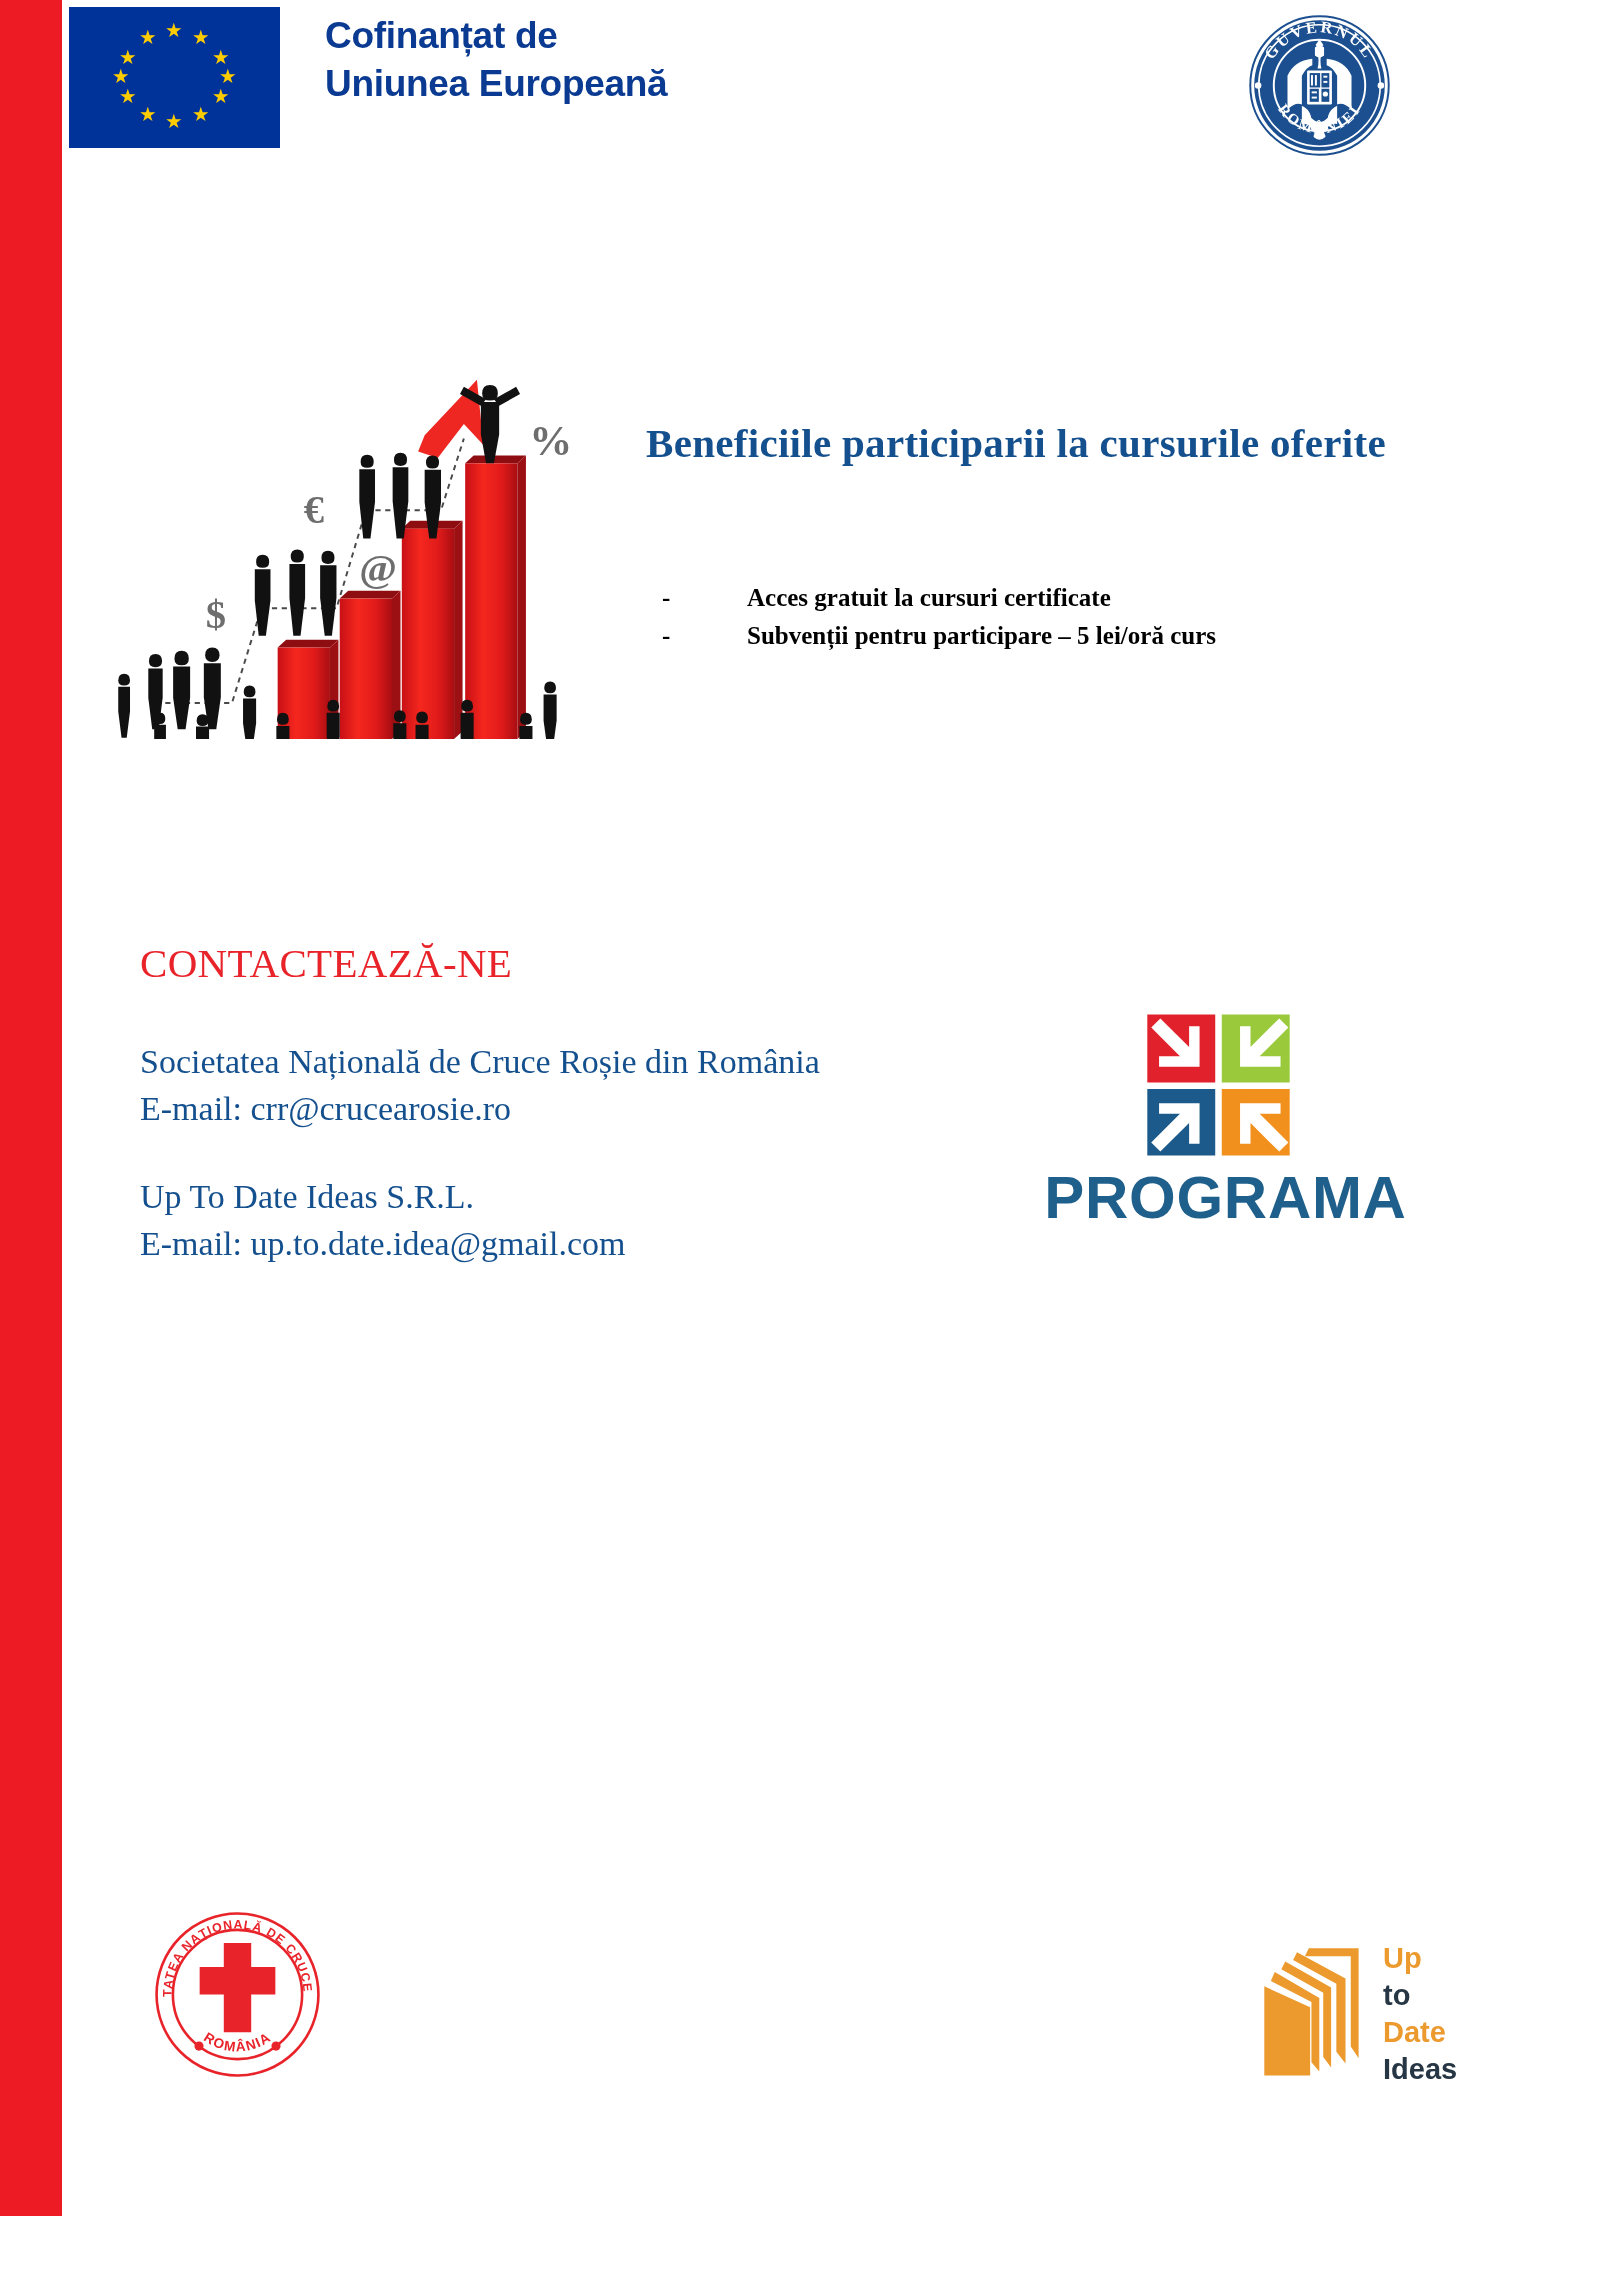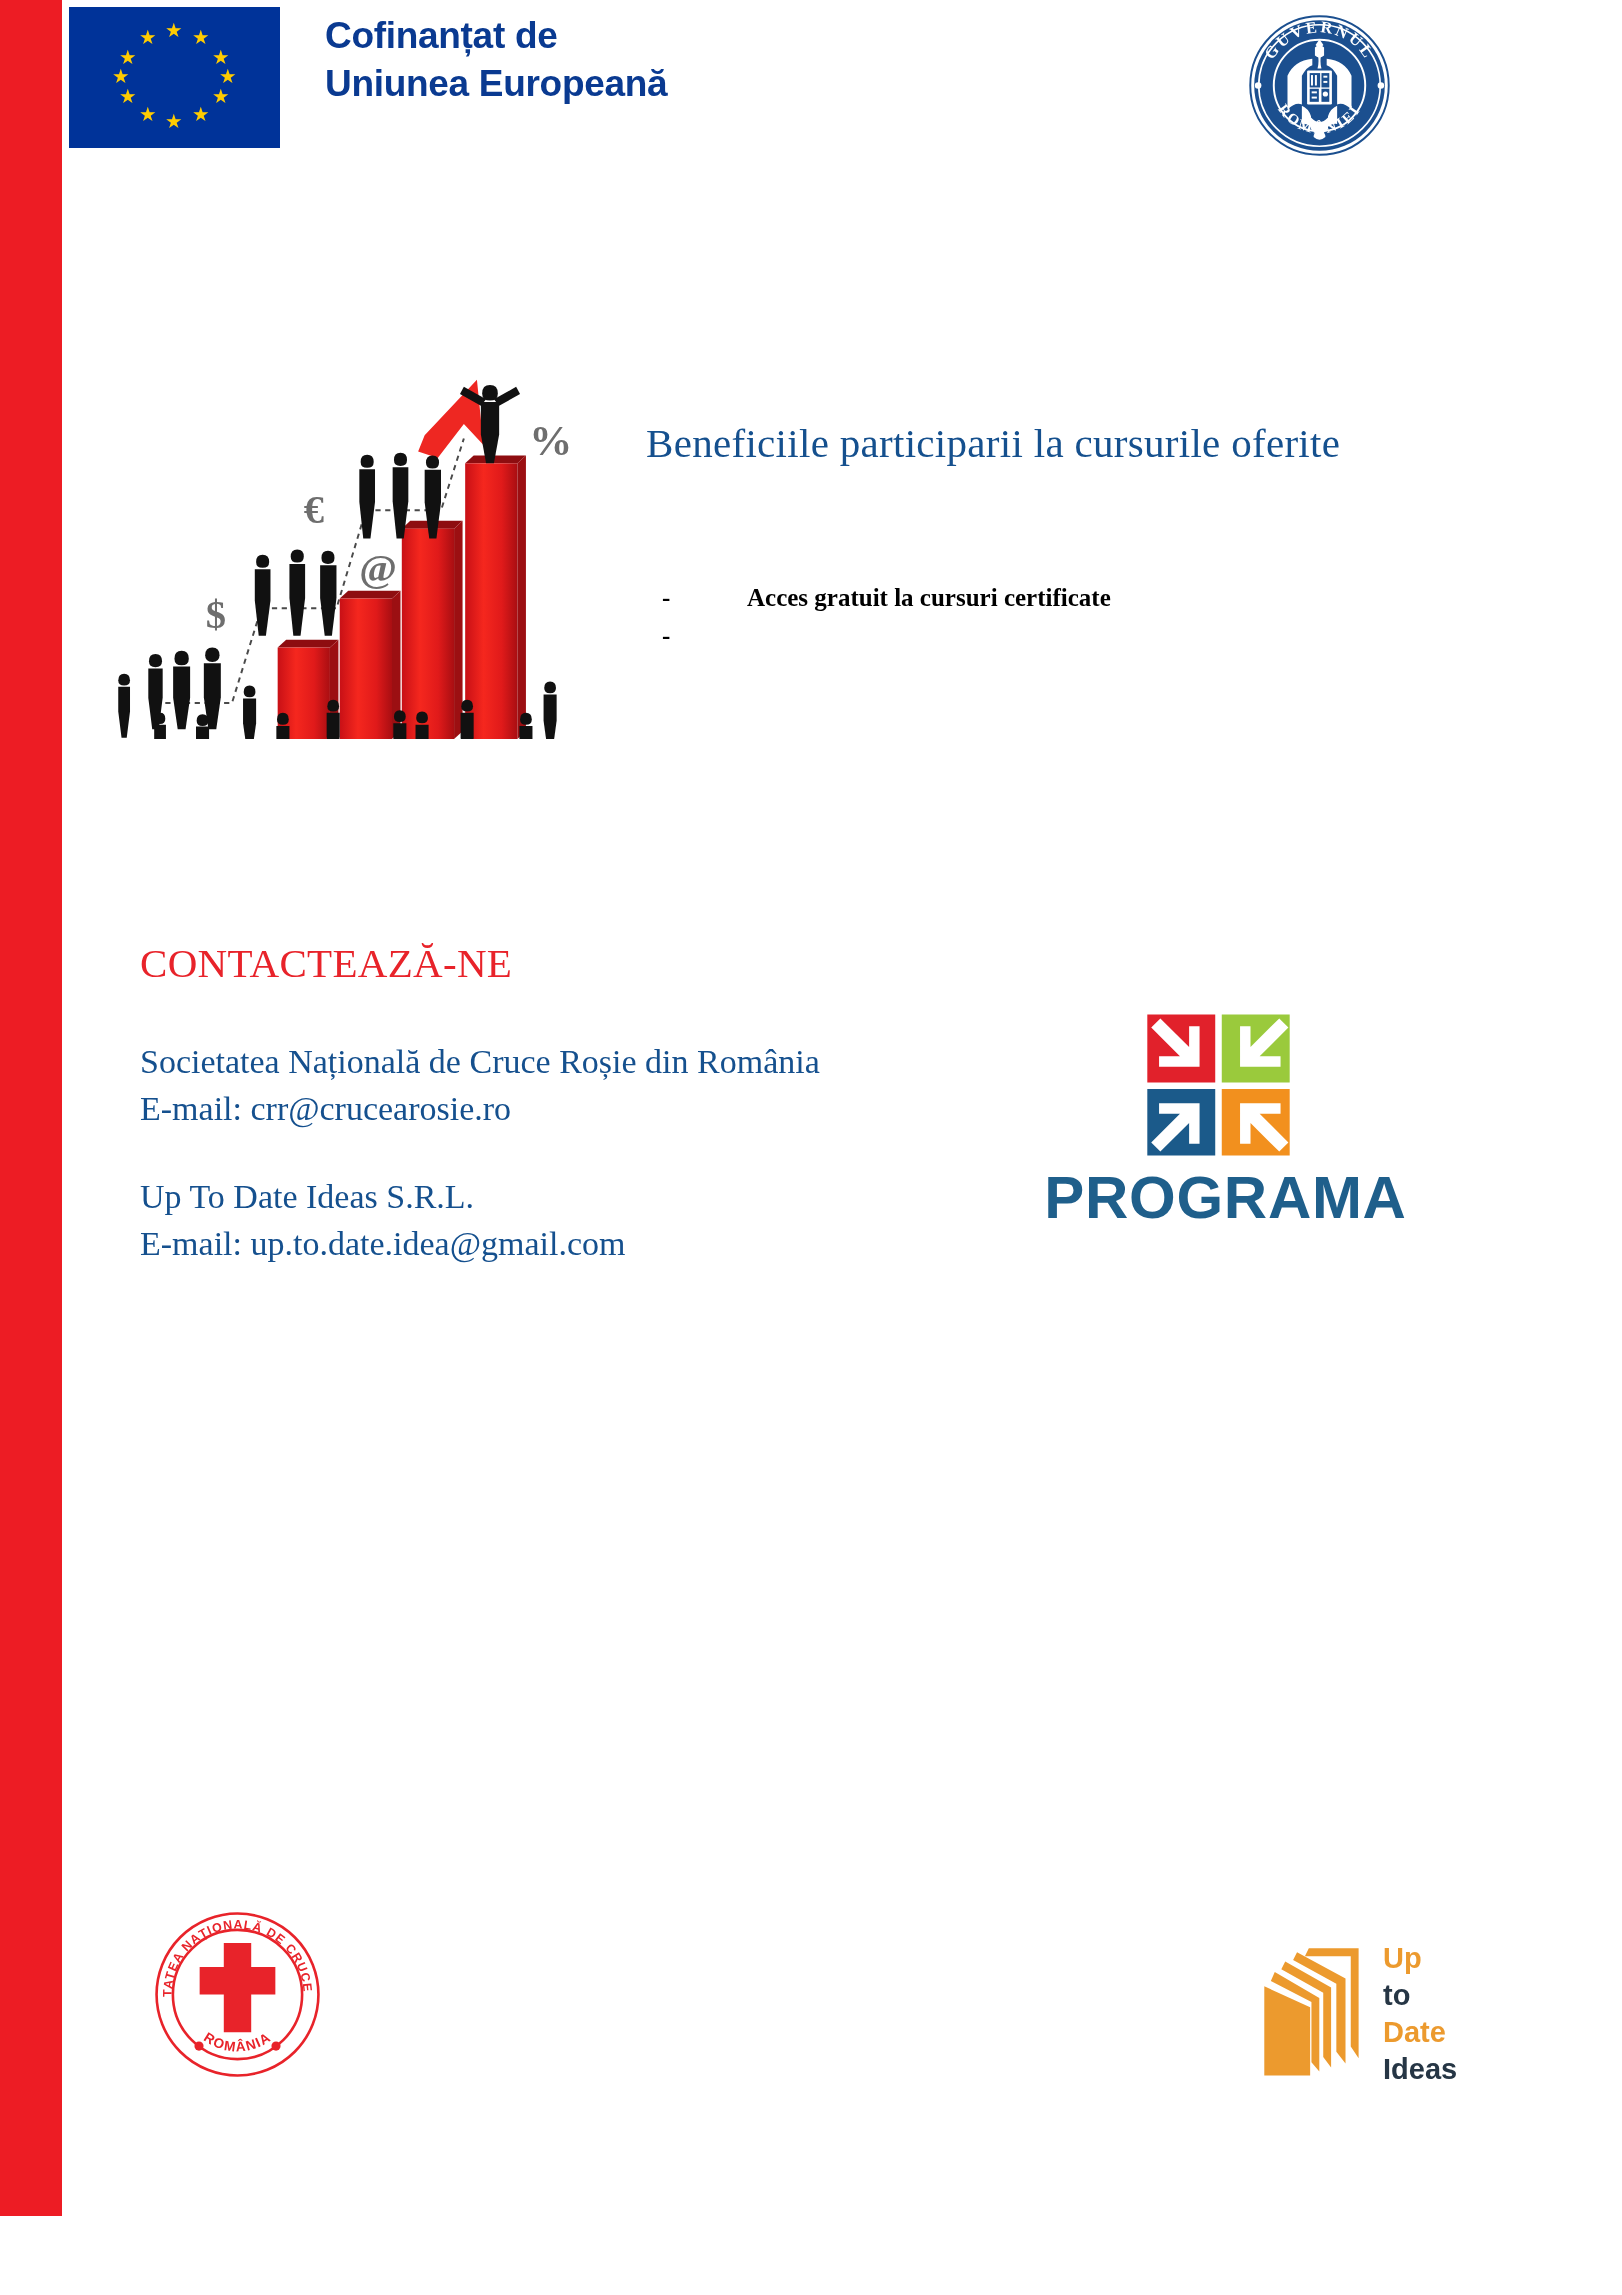--- a/index.html
+++ b/index.html
@@ -93,21 +93,21 @@
     left: 646px;
     top: 409px;
     width: 850px;
     font-size: 41px;
     line-height: 68px;
     color: #15508E;
     font-family: "Liberation Serif", serif;
     font-weight: normal;
     letter-spacing: 0.3px;
   }
-  .headline .hl-line { display: block; white-space: nowrap; }
+  .headline .hl-line { display: block; white-space: nowrap; font-weight: bold; }
 
   
   .bullets {
     position: absolute;
     left: 662px;
     top: 579px;
     width: 817px;
   }
   .bullet-row {
     display: flex;
@@ -404,20 +404,21 @@
     <span class="hl-line">Beneficiile participarii la cursurile oferite</span>
   </div>
 
   <div class="bullets">
     <div class="bullet-row">
       <span class="bullet-dash">-</span>
       <span>Acces gratuit la cursuri certificate</span>
     </div>
     <div class="bullet-row">
       <span class="bullet-dash">-</span>
+      <span>Subvenții pentru participare – 5 lei/oră curs</span>
     </div>
   </div>
 
   <div class="contact-title">CONTACTEAZĂ-NE</div>
 
   <div class="contact-body">
     <div>Societatea Națională de Cruce Roșie din România</div>
     <div>E-mail: crr@crucearosie.ro</div>
     <span class="cb-gap"></span>
     <div>Up To Date Ideas S.R.L.</div>

